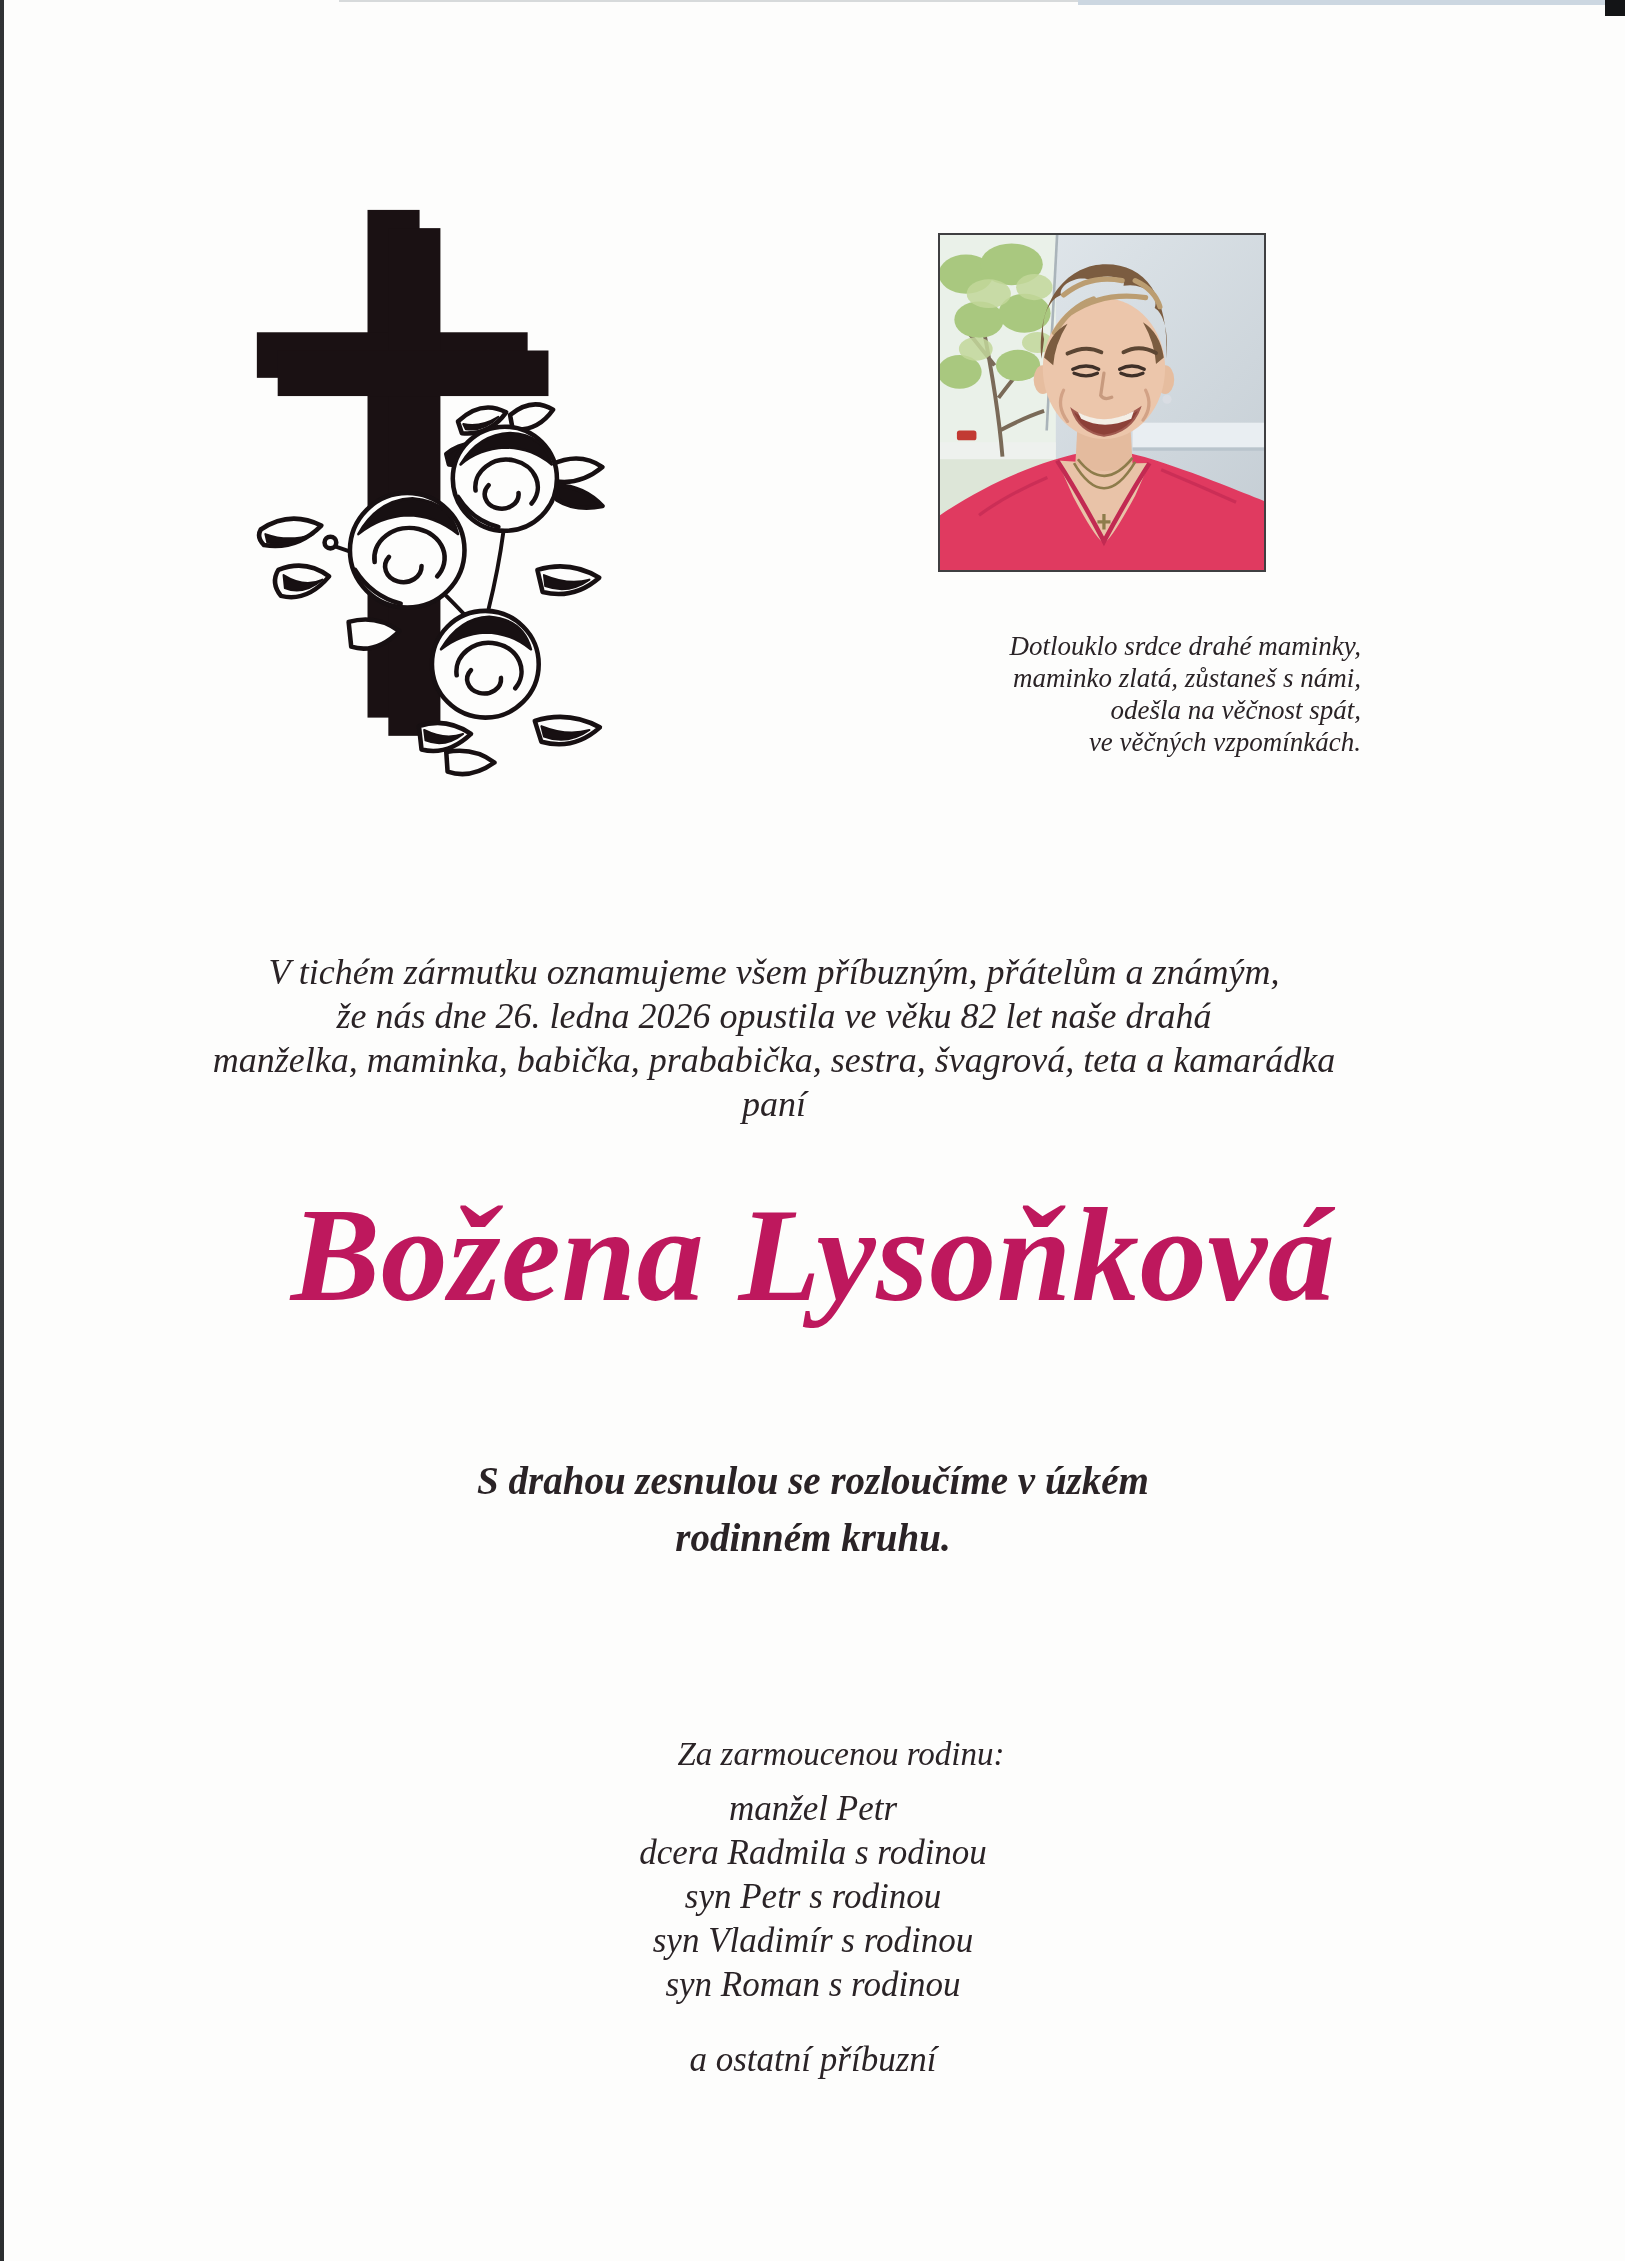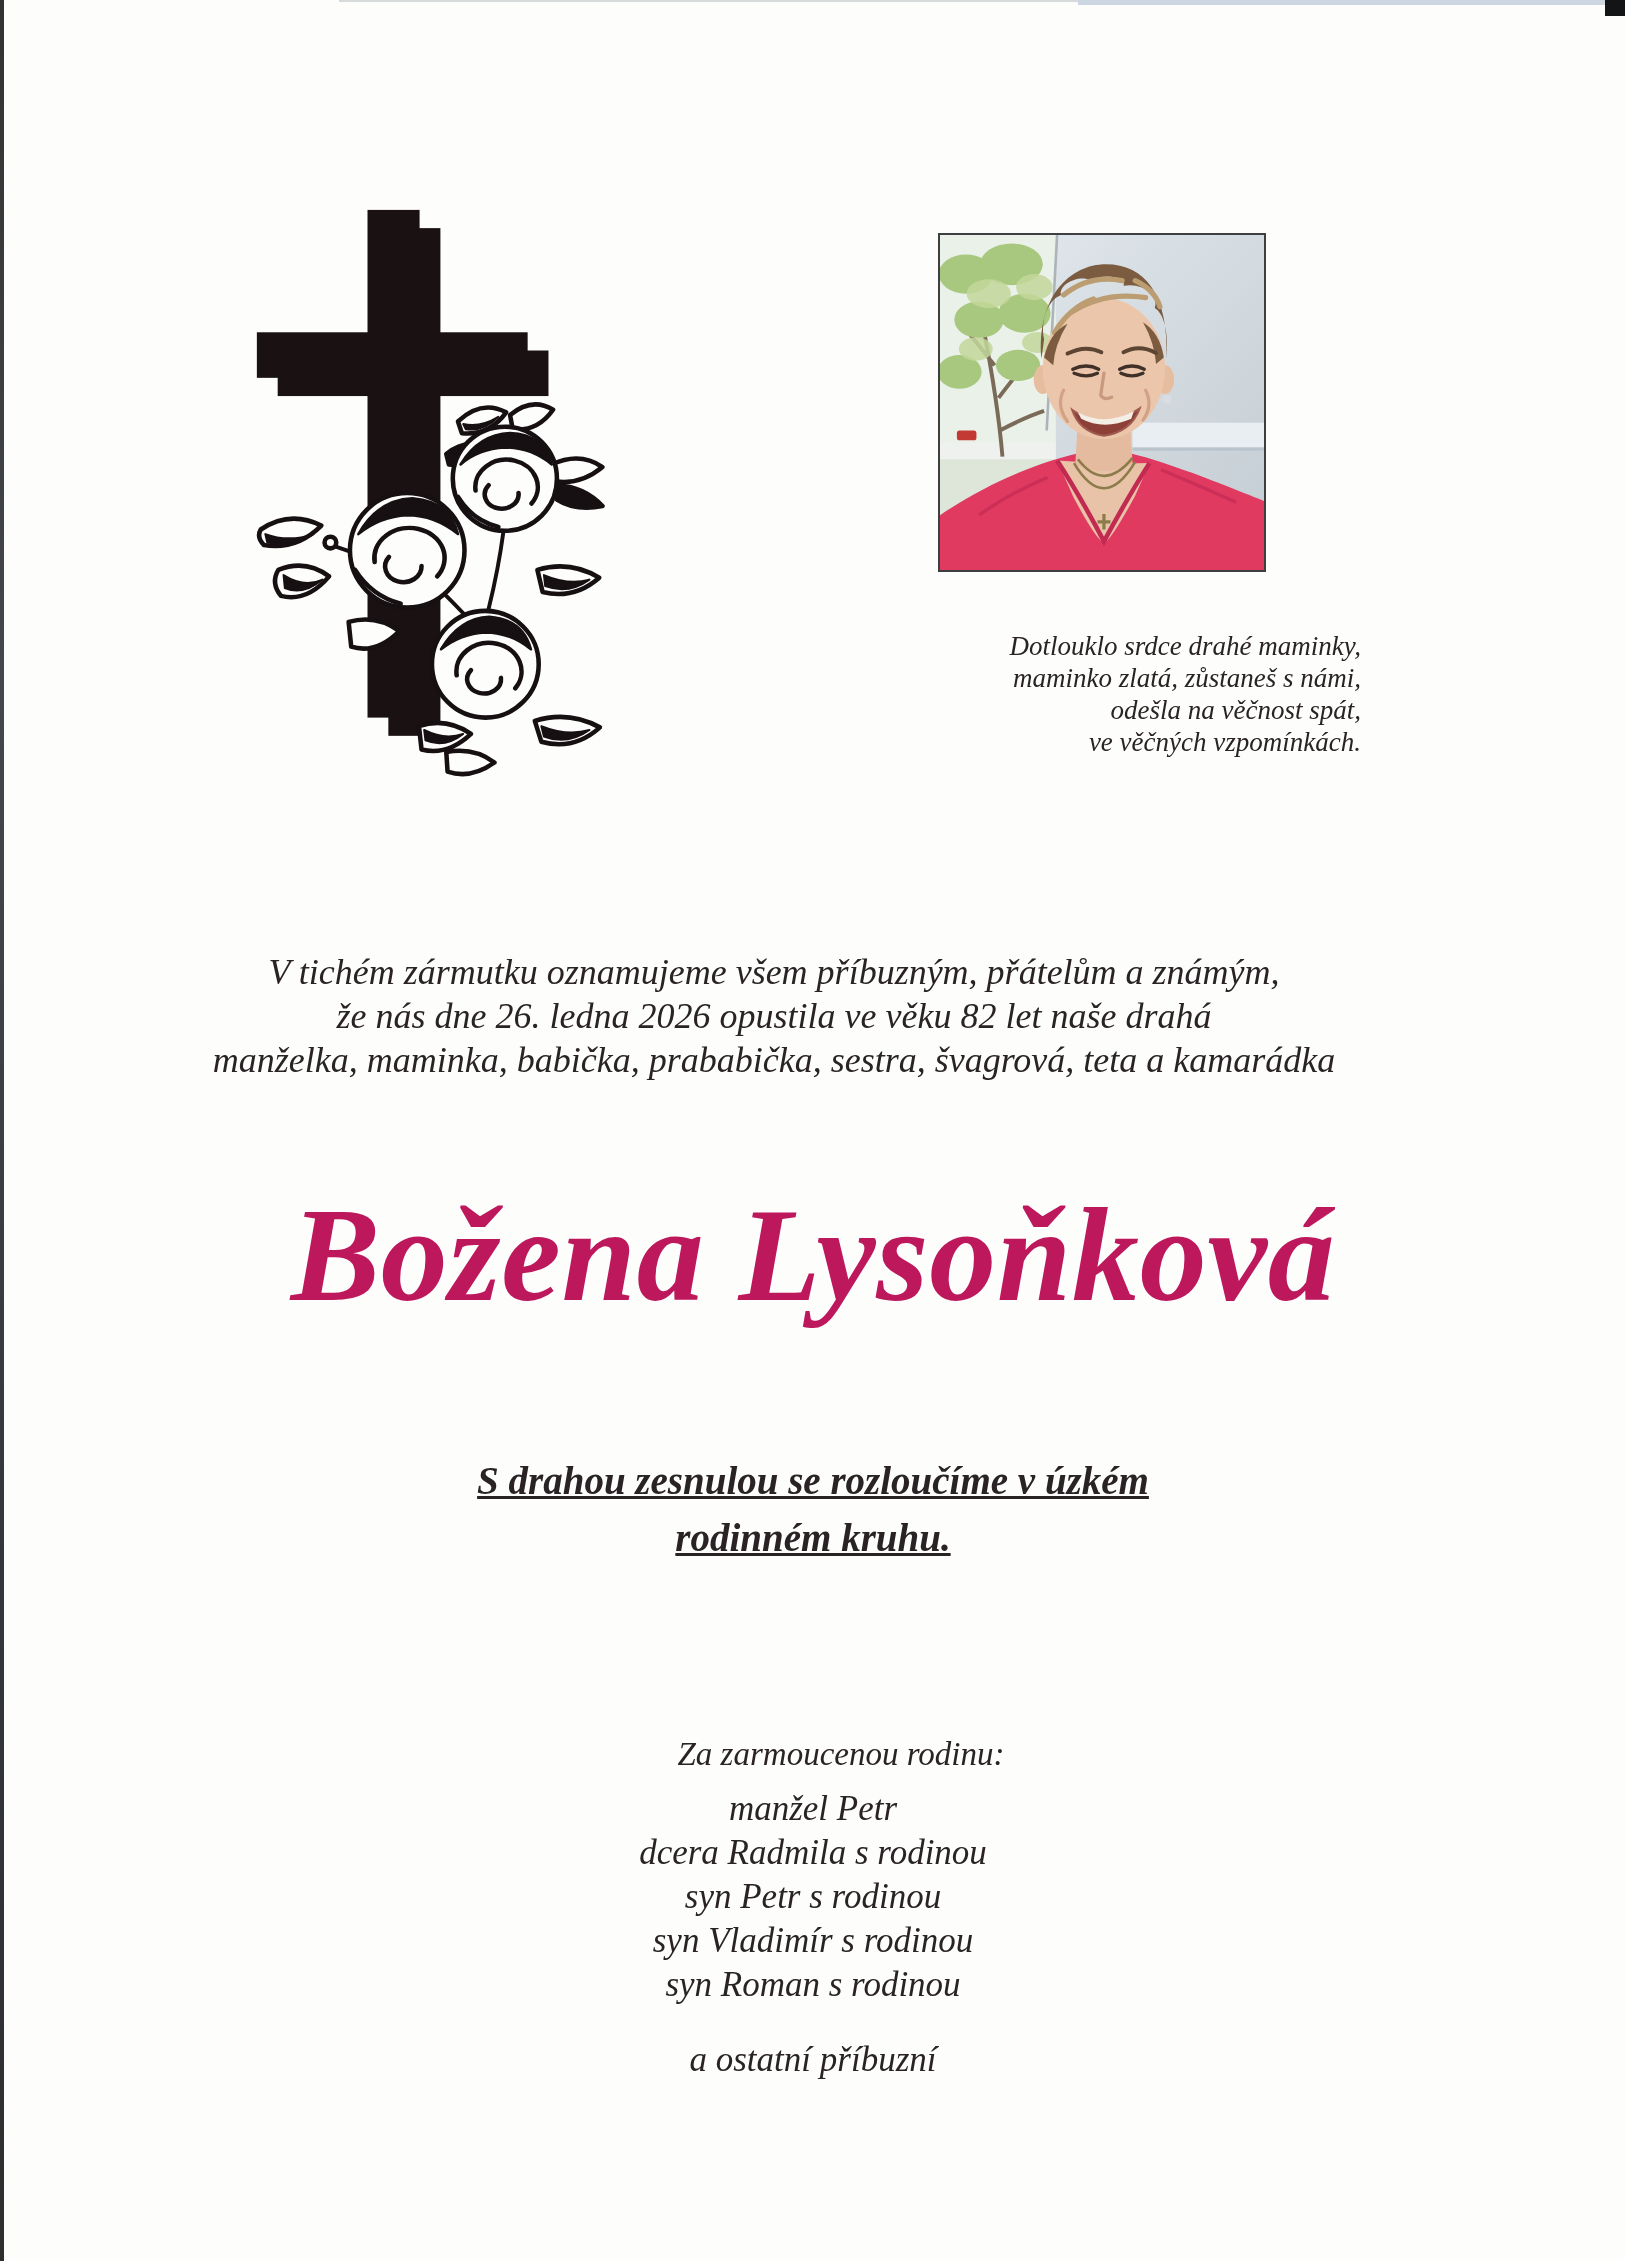--- a/index.html
+++ b/index.html
@@ -28,21 +28,21 @@
     font-style:italic;font-size:27px;line-height:32px;white-space:nowrap;}
 
   .announcement{position:absolute;left:0;top:950px;width:1548px;text-align:center;
     font-style:italic;font-size:36px;line-height:44px;white-space:nowrap;}
 
   .name{position:absolute;left:0;top:1180px;width:1626px;margin:0;text-align:center;
     font-style:italic;font-weight:bold;font-size:134px;line-height:150px;
     color:#be185d;white-space:nowrap;letter-spacing:0.7px;}
 
   .farewell{position:absolute;left:0;top:1452px;width:1626px;text-align:center;
-    font-style:italic;font-weight:bold;font-size:39px;line-height:57px;white-space:nowrap;text-decoration:underline;}
+    font-style:italic;font-weight:bold;font-size:39px;line-height:57px;white-space:nowrap;}
 
   .family-heading{position:absolute;left:0;top:1736px;width:1626px;text-align:center;
     font-style:italic;font-size:33px;line-height:36px;padding-left:28px;}
   .family-list{position:absolute;left:0;top:1787px;width:1626px;text-align:center;
     font-style:italic;font-size:35px;line-height:44px;}
   .family-list .closing{margin-top:31px;}
 </style>
 </head>
 <body>
 
@@ -175,20 +175,21 @@
     <div>Dotlouklo srdce drahé maminky,</div>
     <div>maminko zlatá, zůstaneš s námi,</div>
     <div>odešla na věčnost spát,</div>
     <div>ve věčných vzpomínkách.</div>
   </div>
 
   <div class="announcement">
     <div>V tichém zármutku oznamujeme všem příbuzným, přátelům a známým,</div>
     <div>že nás dne 26. ledna 2026 opustila ve věku 82 let naše drahá</div>
     <div>manželka, maminka, babička, prababička, sestra, švagrová, teta a kamarádka</div>
+    <div>paní</div>
   </div>
 
   <h1 class="name">Božena Lysoňková</h1>
 
   <div class="farewell">
     <div>S drahou zesnulou se rozloučíme v úzkém</div>
     <div>rodinném kruhu.</div>
   </div>
 
   <div class="family-heading">Za zarmoucenou rodinu:</div>

